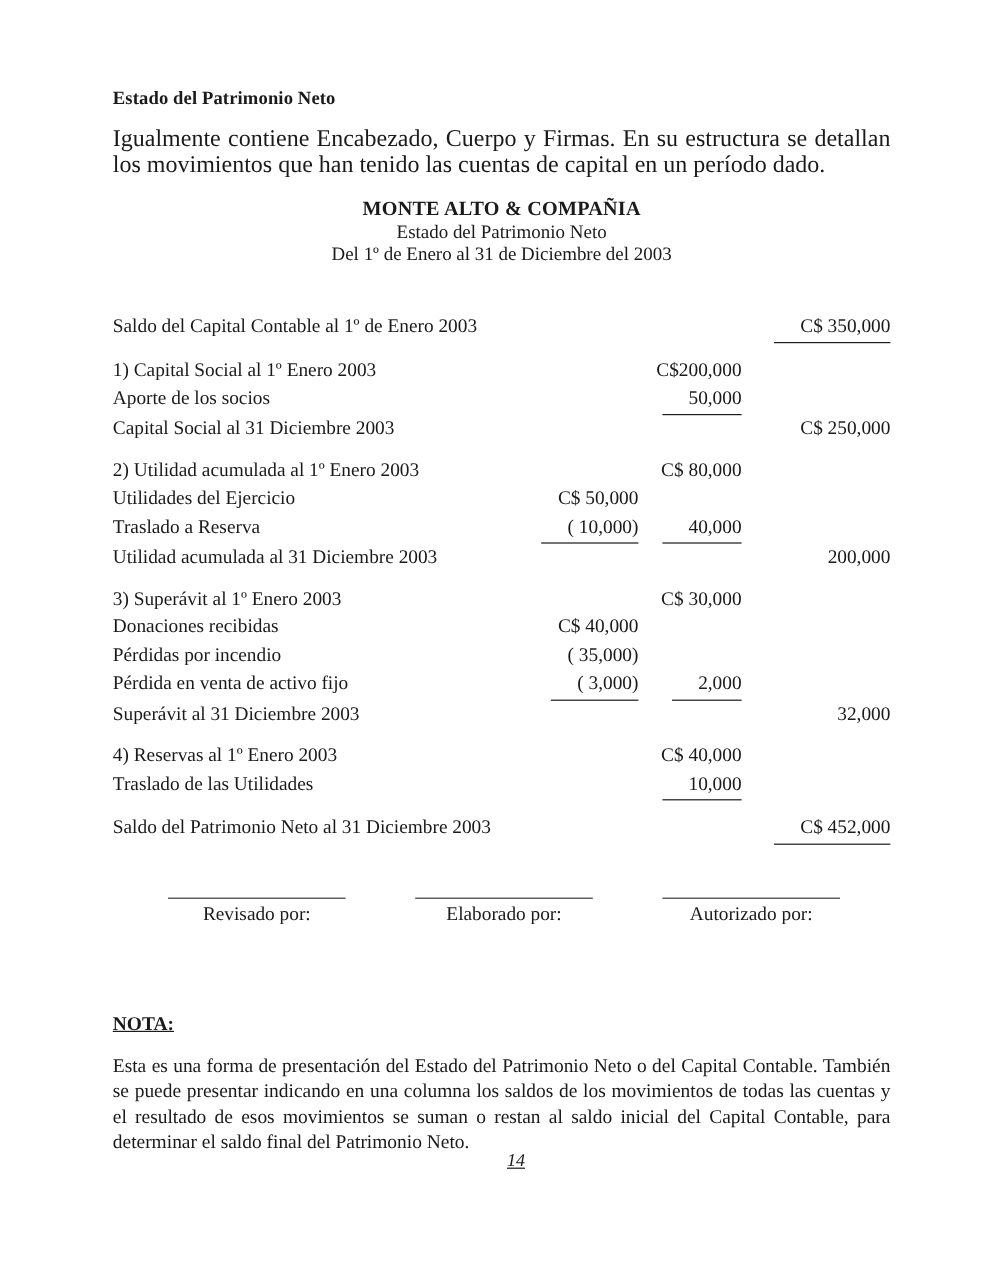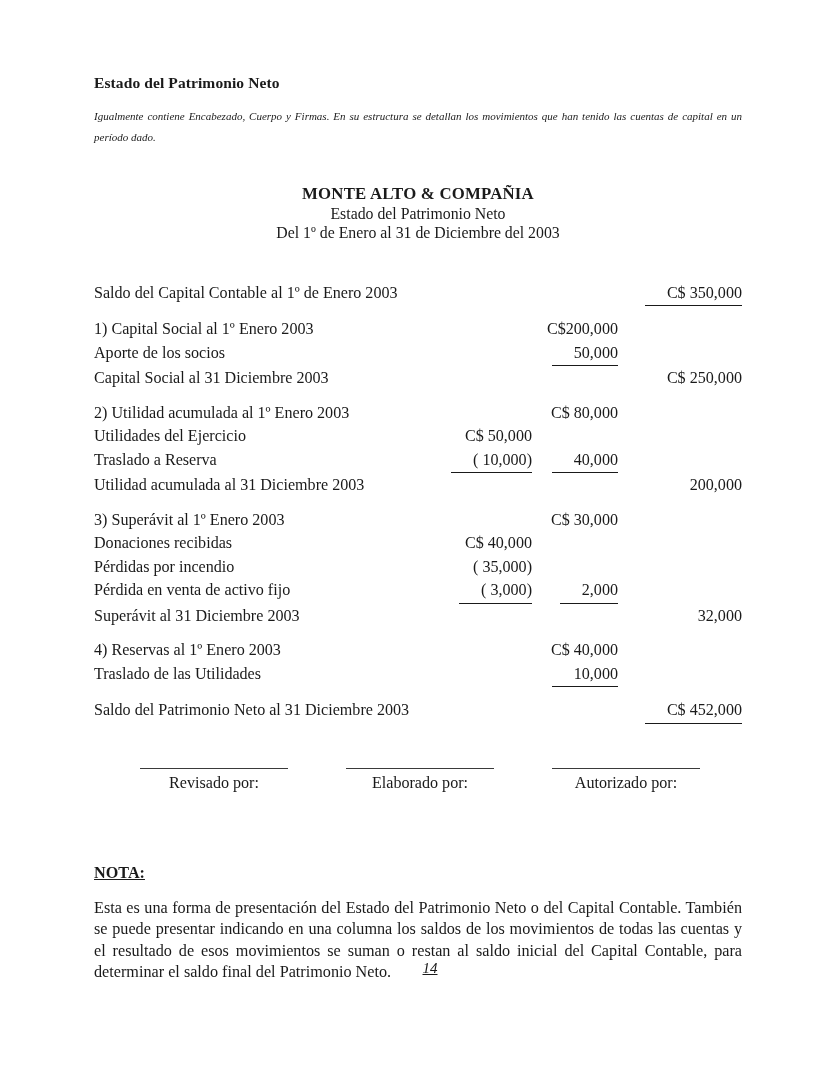--- a/index.html
+++ b/index.html
@@ -25,31 +25,30 @@
   }
 
   
   .sec-heading {
     font-weight: bold;
     font-size: 15.5px;
     letter-spacing: .1px;
     margin: 0 0 14px 0;
   }
   .para {
-    font-size: 11px;
+    font-size: 20px;
     line-height: 21px;
     text-align: justify;
     margin: 0;
-    font-style: italic;
   }
 
   
   .stmt-header {
     text-align: center;
-    margin-top: 36px;
+    margin-top: 16px;
     line-height: 19.5px;
   }
   .stmt-company {
     font-weight: bold;
     font-size: 16.8px;
     letter-spacing: .2px;
   }
   .stmt-sub {
     font-size: 15.8px;
   }

